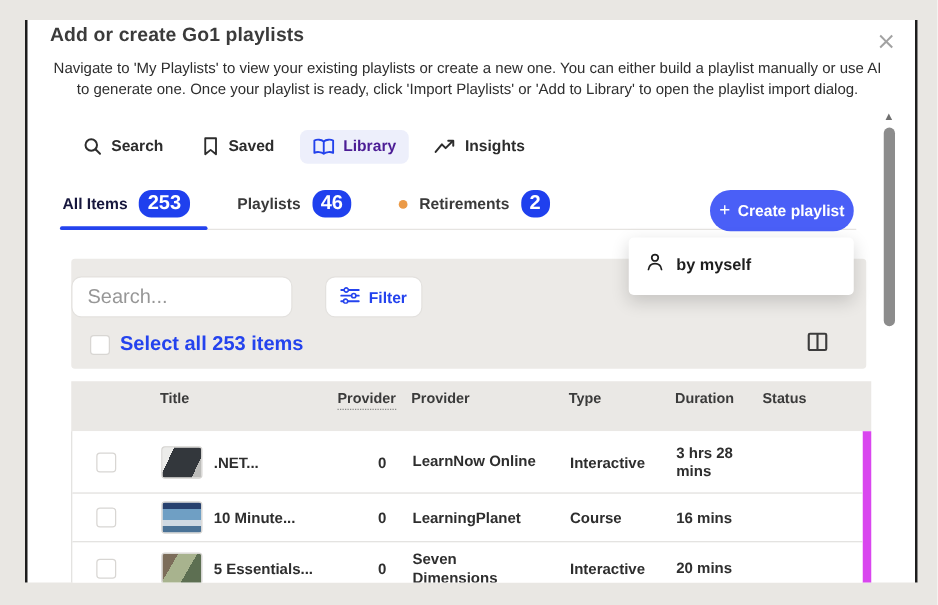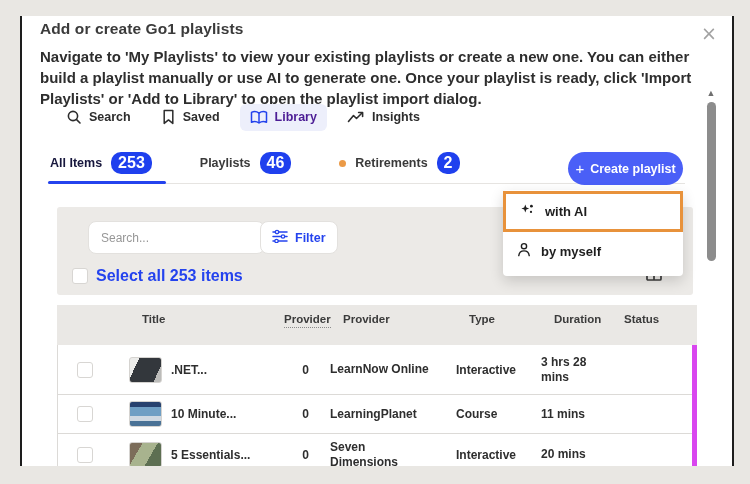--- a/index.html
+++ b/index.html
@@ -22,21 +22,21 @@
     position:absolute; left:676px; top:6px; width:22px; height:22px;
     background:none; border:none; color:#a2a2a2; font-size:19px; line-height:22px;
     text-align:center; cursor:pointer; font-family:"DejaVu Sans", sans-serif;
   }
   .dlg-title {
     position:absolute; left:18px; top:4px;
     font-size:15.5px; font-weight:700; color:#3b3b3b; letter-spacing:.1px;
   }
   .dlg-desc {
     position:absolute; left:18px; top:30px; width:668px;
-    font-size:15px; line-height:1.4; color:#2e2e2e; font-weight:700;
+    font-size:12px; line-height:1.4; color:#2e2e2e; font-weight:400;text-align:center;
   }
   
   .topnav {
     position:absolute; left:34px; top:86px; height:30px;
     display:flex; align-items:center; gap:10px;
   }
   .nav-item {
     display:flex; align-items:center; gap:7px;
     padding:6px 10px; border-radius:6px; cursor:pointer;
     font-size:12.5px; font-weight:600; color:#2d2d2d;
@@ -44,21 +44,21 @@
   .nav-item svg { display:block; color:#2d2d2d; }
   .nav-item.active { background:#edeffb; color:#4c1d95; }
   .nav-item.active svg { color:#2342ec; }
   
   .tabbar {
     position:absolute; left:26px; top:132px; width:637px; height:36px;
   }
   .tabbar .rule {
     position:absolute; left:0; right:0; bottom:0; height:1px; background:#e6e4e1;
   }
-  .tabs { display:flex; gap:48px; height:100%; align-items:center; padding:0 0 6px 2px; }
+  .tabs { display:flex; gap:38px; height:100%; align-items:center; padding:0 0 6px 2px; }
   .tab { display:flex; align-items:center; gap:9px; cursor:pointer; position:relative; }
   .tab-label { font-size:12.5px; font-weight:600; color:#3a3a3a; }
   .tab.active .tab-label { font-weight:700; color:#17173d; }
   .badge {
     background:#1f40ee; color:#fff; font-size:16px; font-weight:700;
     padding:3px 7px; border-radius:10px; line-height:1;
   }
   .dot { width:7px; height:7px; border-radius:50%; background:#eb9a47; }
   .active-underline {
     position:absolute; left:0; bottom:0; width:118px; height:3px;
@@ -87,23 +87,23 @@
   .menu-item svg { color:#1e1e1e; }
   .menu-item.highlighted {
     border:3px solid #e8923b; height:41px; margin-top:-1px;
   }
   
   .panel {
     position:absolute; left:35px; top:191px; width:636px; height:88px;
     background:#eceae7; border-radius:3px;
   }
   .search-input {
-    position:absolute; left:31px; top:14px; width:177px; height:33px;
+    position:absolute; left:0; top:14px; width:177px; height:33px;
     border:1px solid #e3e1de; border-radius:8px; background:#fff;
-    font-size:12px; padding:0 12px; color:#333;
+    font-size:16px; padding:0 12px; color:#333;
     font-family:"Liberation Sans", sans-serif; outline:none;
   }
   .search-input::placeholder { color:#979797; }
   .filter-btn {
     position:absolute; left:203px; top:14px; height:33px; padding:0 11px;
     background:#fff; border:1px solid #e3e1de; border-radius:8px;
     display:flex; align-items:center; gap:7px; cursor:pointer;
     color:#2443ee; font-size:12.5px; font-weight:700;
     font-family:"Liberation Sans", sans-serif;
   }
@@ -117,23 +117,23 @@
   
   .table { position:absolute; left:35px; top:289px; width:640px; font-size:12px; }
   .trow {
     display:grid;
     grid-template-columns:53px 160px 50px 135px 85px 70px 87px;
     align-items:center;
   }
   .thead {
     background:#eae8e5; height:40px; color:#3b3b3b; font-weight:700; font-size:11.5px;
   }
-  .thead .trow { height:28px;margin-left:14px; }
+  .thead .trow { height:28px; }
   .th-started span { border-bottom:1px dotted #8a8a8a; padding-bottom:2px; }
-  .tbody { border-left:1px solid #dcdad7; border-right:5px solid #d946ef; }
+  .tbody { border-left:1px solid #dcdad7; border-right:7px solid #d946ef; }
   .tbody .trow { border-bottom:1px solid #dcdad7; background:#fff; }
   .row-1 { height:50px; } .row-2 { height:39px; } .row-3 { height:42px; }
   .c-check { display:flex; justify-content:center; }
   .c-title { display:flex; align-items:center; gap:9px; padding-left:18px; font-weight:600; color:#2e2e2e; }
   .th-title { padding-left:18px; }
   .c-started, .th-startedcell { text-align:right; padding-right:12px; }
   .c-provider, .th-provider { padding-left:9px; }
   .c-provider { max-width:110px; line-height:1.25; }
   .c-duration { max-width:46px; line-height:1.25; }
   .c-cell { color:#2e2e2e; font-weight:600; }
@@ -215,30 +215,20 @@
     <div class="rule"></div>
     <div class="active-underline"></div>
   </div>
 
   <button class="create-btn">
     <span class="plus">+</span>
     <span>Create playlist</span>
   </button>
 
   <div class="dropdown">
-    <div class="menu-item highlighted">
-      <span>
-        <svg width="15" height="15" viewBox="0 0 15 15" fill="currentColor">
-            <path d="M5.3 1.6 L6.4 4.4 L9.2 5.5 L6.4 6.6 L5.3 9.4 L4.2 6.6 L1.4 5.5 L4.2 4.4 Z"></path>
-            <circle cx="11.4" cy="3.2" r="1.4"></circle>
-            <circle cx="11" cy="8.9" r="1.1"></circle>
-          </svg>
-      </span>
-      <span>with AI</span>
-    </div>
     <div class="menu-item">
       <span>
         <svg width="14" height="15" viewBox="0 0 14 15">
             <circle cx="7" cy="4.2" r="2.6" fill="none" stroke="currentColor" stroke-width="1.4"></circle>
             <path d="M1.8 13.6 C2.2 10.4 4.3 8.9 7 8.9 C9.7 8.9 11.8 10.4 12.2 13.6" fill="none" stroke="currentColor" stroke-width="1.4" stroke-linecap="round"></path>
           </svg>
       </span>
       <span>by myself</span>
     </div>
   </div>
@@ -307,21 +297,21 @@
         <div class="c-check">
             <span class="checkbox"></span>
           </div>
         <div class="c-title">
           <span class="thumb thumb-2"></span>
           <span>10 Minute...</span>
         </div>
         <div class="c-started c-cell">0</div>
         <div class="c-provider c-cell">LearningPlanet</div>
         <div class="c-type c-cell">Course</div>
-        <div class="c-duration c-cell">11 mins</div>
+        <div class="c-duration c-cell">16 mins</div>
         <div class="c-status c-cell"></div>
       </div>
 
       <div class="trow row-3">
         <div class="c-check">
             <span class="checkbox"></span>
           </div>
         <div class="c-title">
           <span class="thumb thumb-3"></span>
           <span>5 Essentials...</span>

